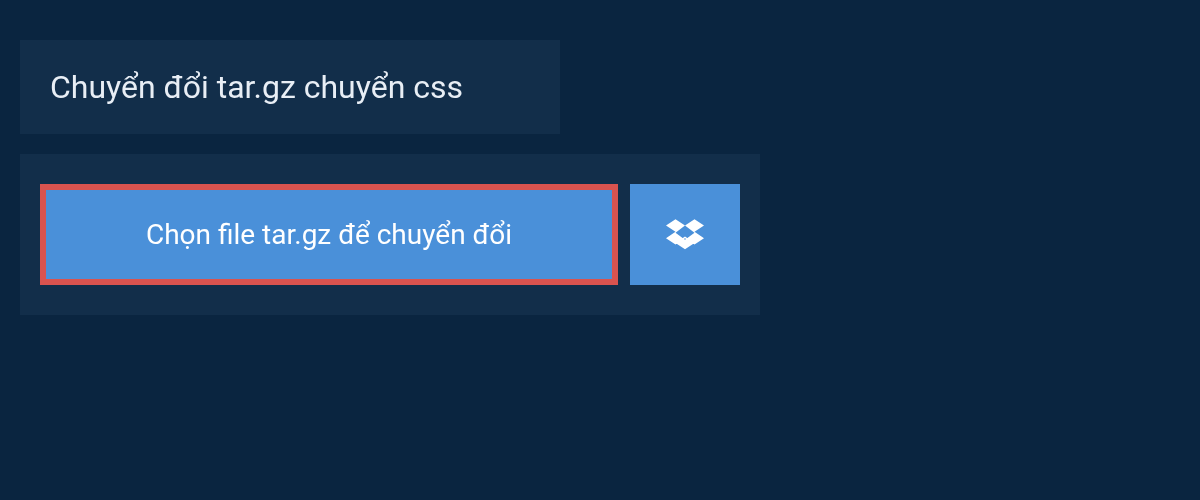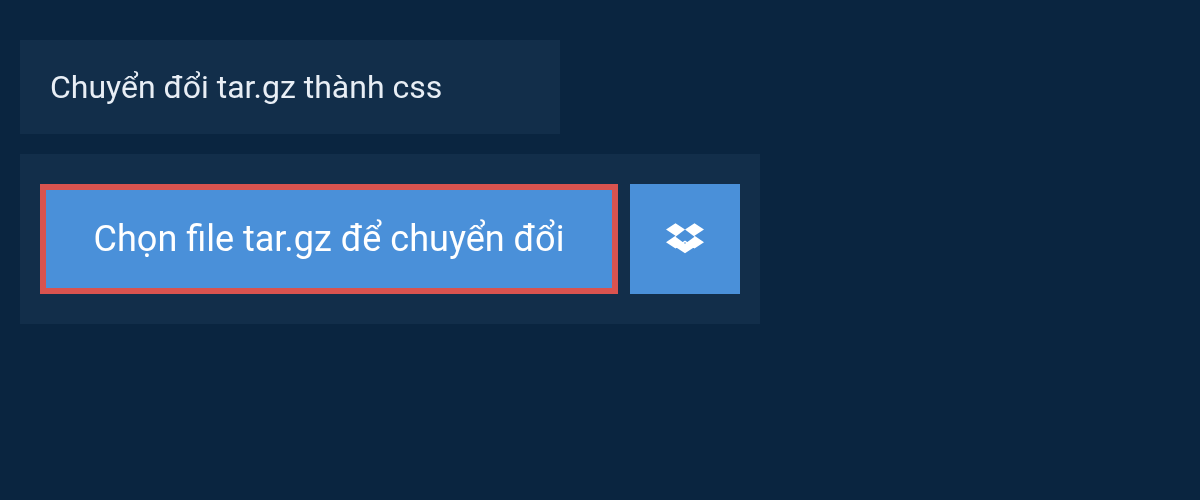--- a/index.html
+++ b/index.html
@@ -37,21 +37,21 @@
     }
     .button-row {
       display: flex;
       gap: 12px;
       align-items: stretch;
     }
     .choose-file-btn {
       background: #4a90d9;
       border: 6px solid #d9534f;
       color: #ffffff;
-      font-size: 36px;
+      font-size: 28px;
       font-weight: 400;
       padding: 28px 40px;
       cursor: pointer;
       font-family: inherit;
       display: flex;
       align-items: center;
       justify-content: center;
       flex: 1;
     }
     .dropbox-btn {
@@ -68,21 +68,21 @@
       height: 38px;
       fill: #ffffff;
     }
   </style>
 </head>
 <body>
 
 
 
 <div class="header-panel">
-  <h1 class="header-title">Chuyển đổi tar.gz thành css</h1>
+  <h1 class="header-title">Chuyển đổi tar.gz chuyển css</h1>
 </div>
 
 <div class="upload-area">
   <div class="button-row">
     <button class="choose-file-btn">
       <span>Chọn file tar.gz để chuyển đổi</span>
     </button>
     <button class="dropbox-btn">
       <svg class="dropbox-icon" viewBox="0 0 24 24">
         <path d="M6 2L0 6l6 4-6 4 6 4 6-4 6 4 6-4-6-4 6-4-6-4-6 4zm0 8.5L12 6l6 4.5L12 15z M6 17l6 4 6-4-6-4z"></path>

